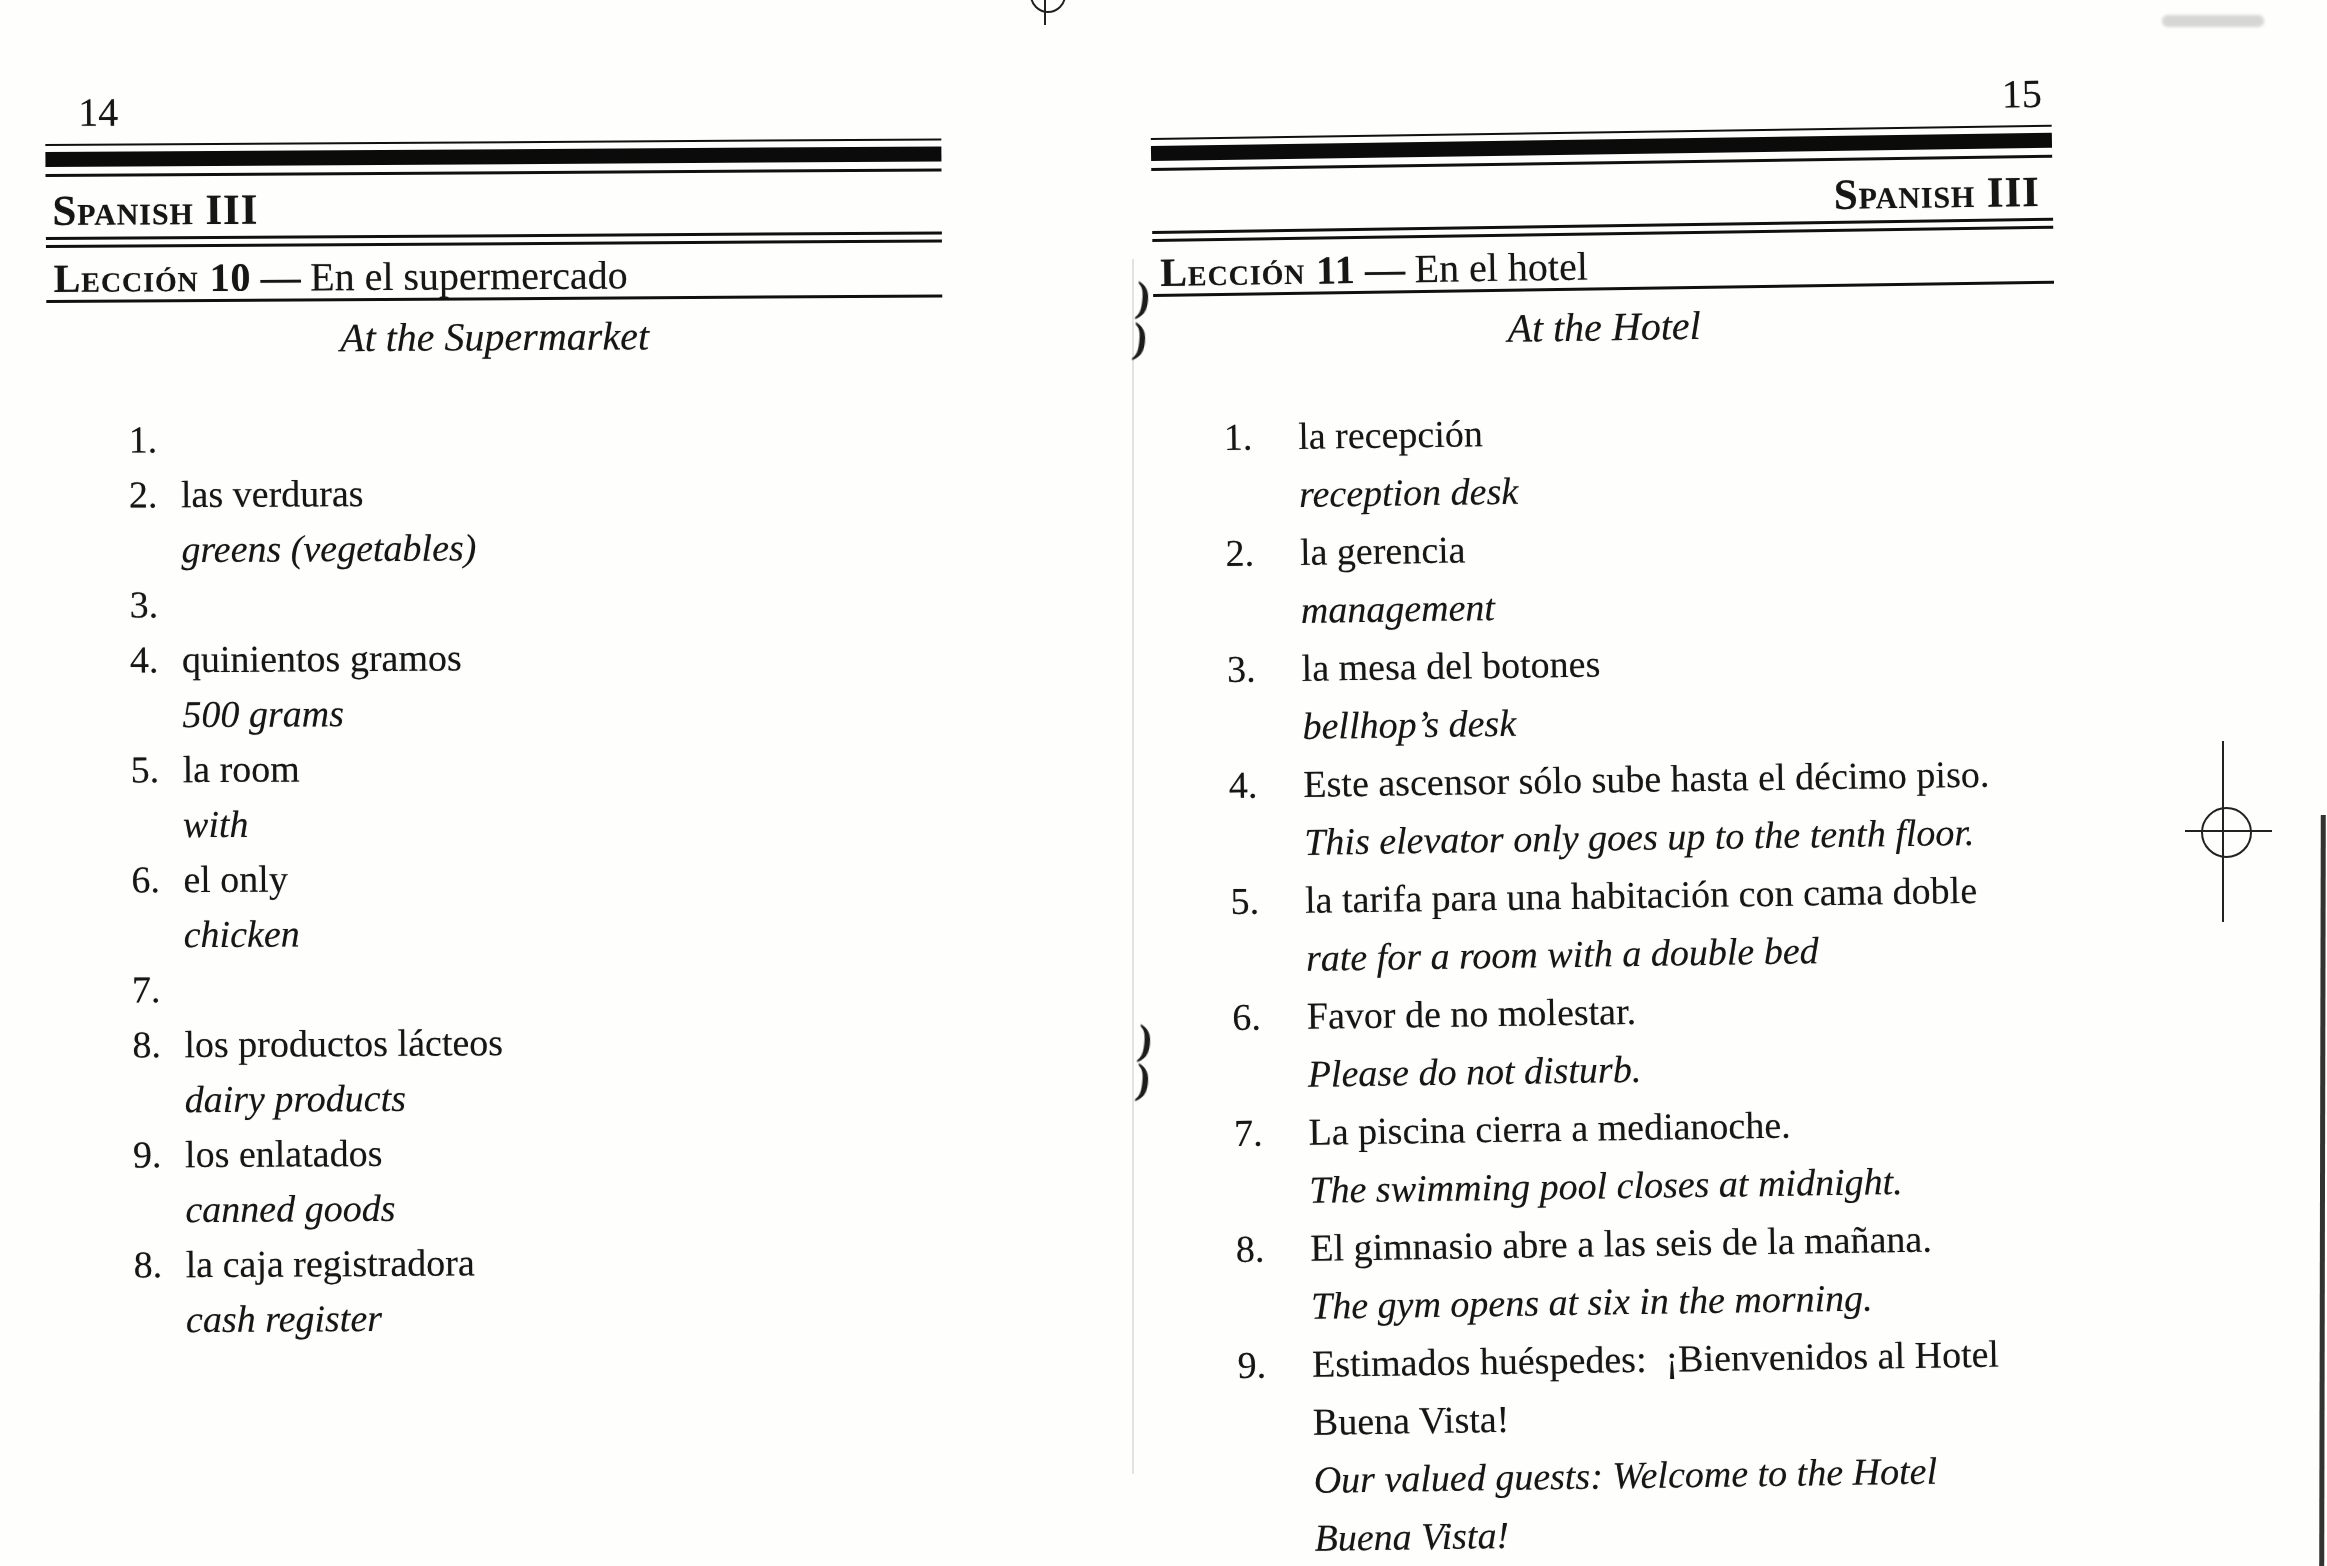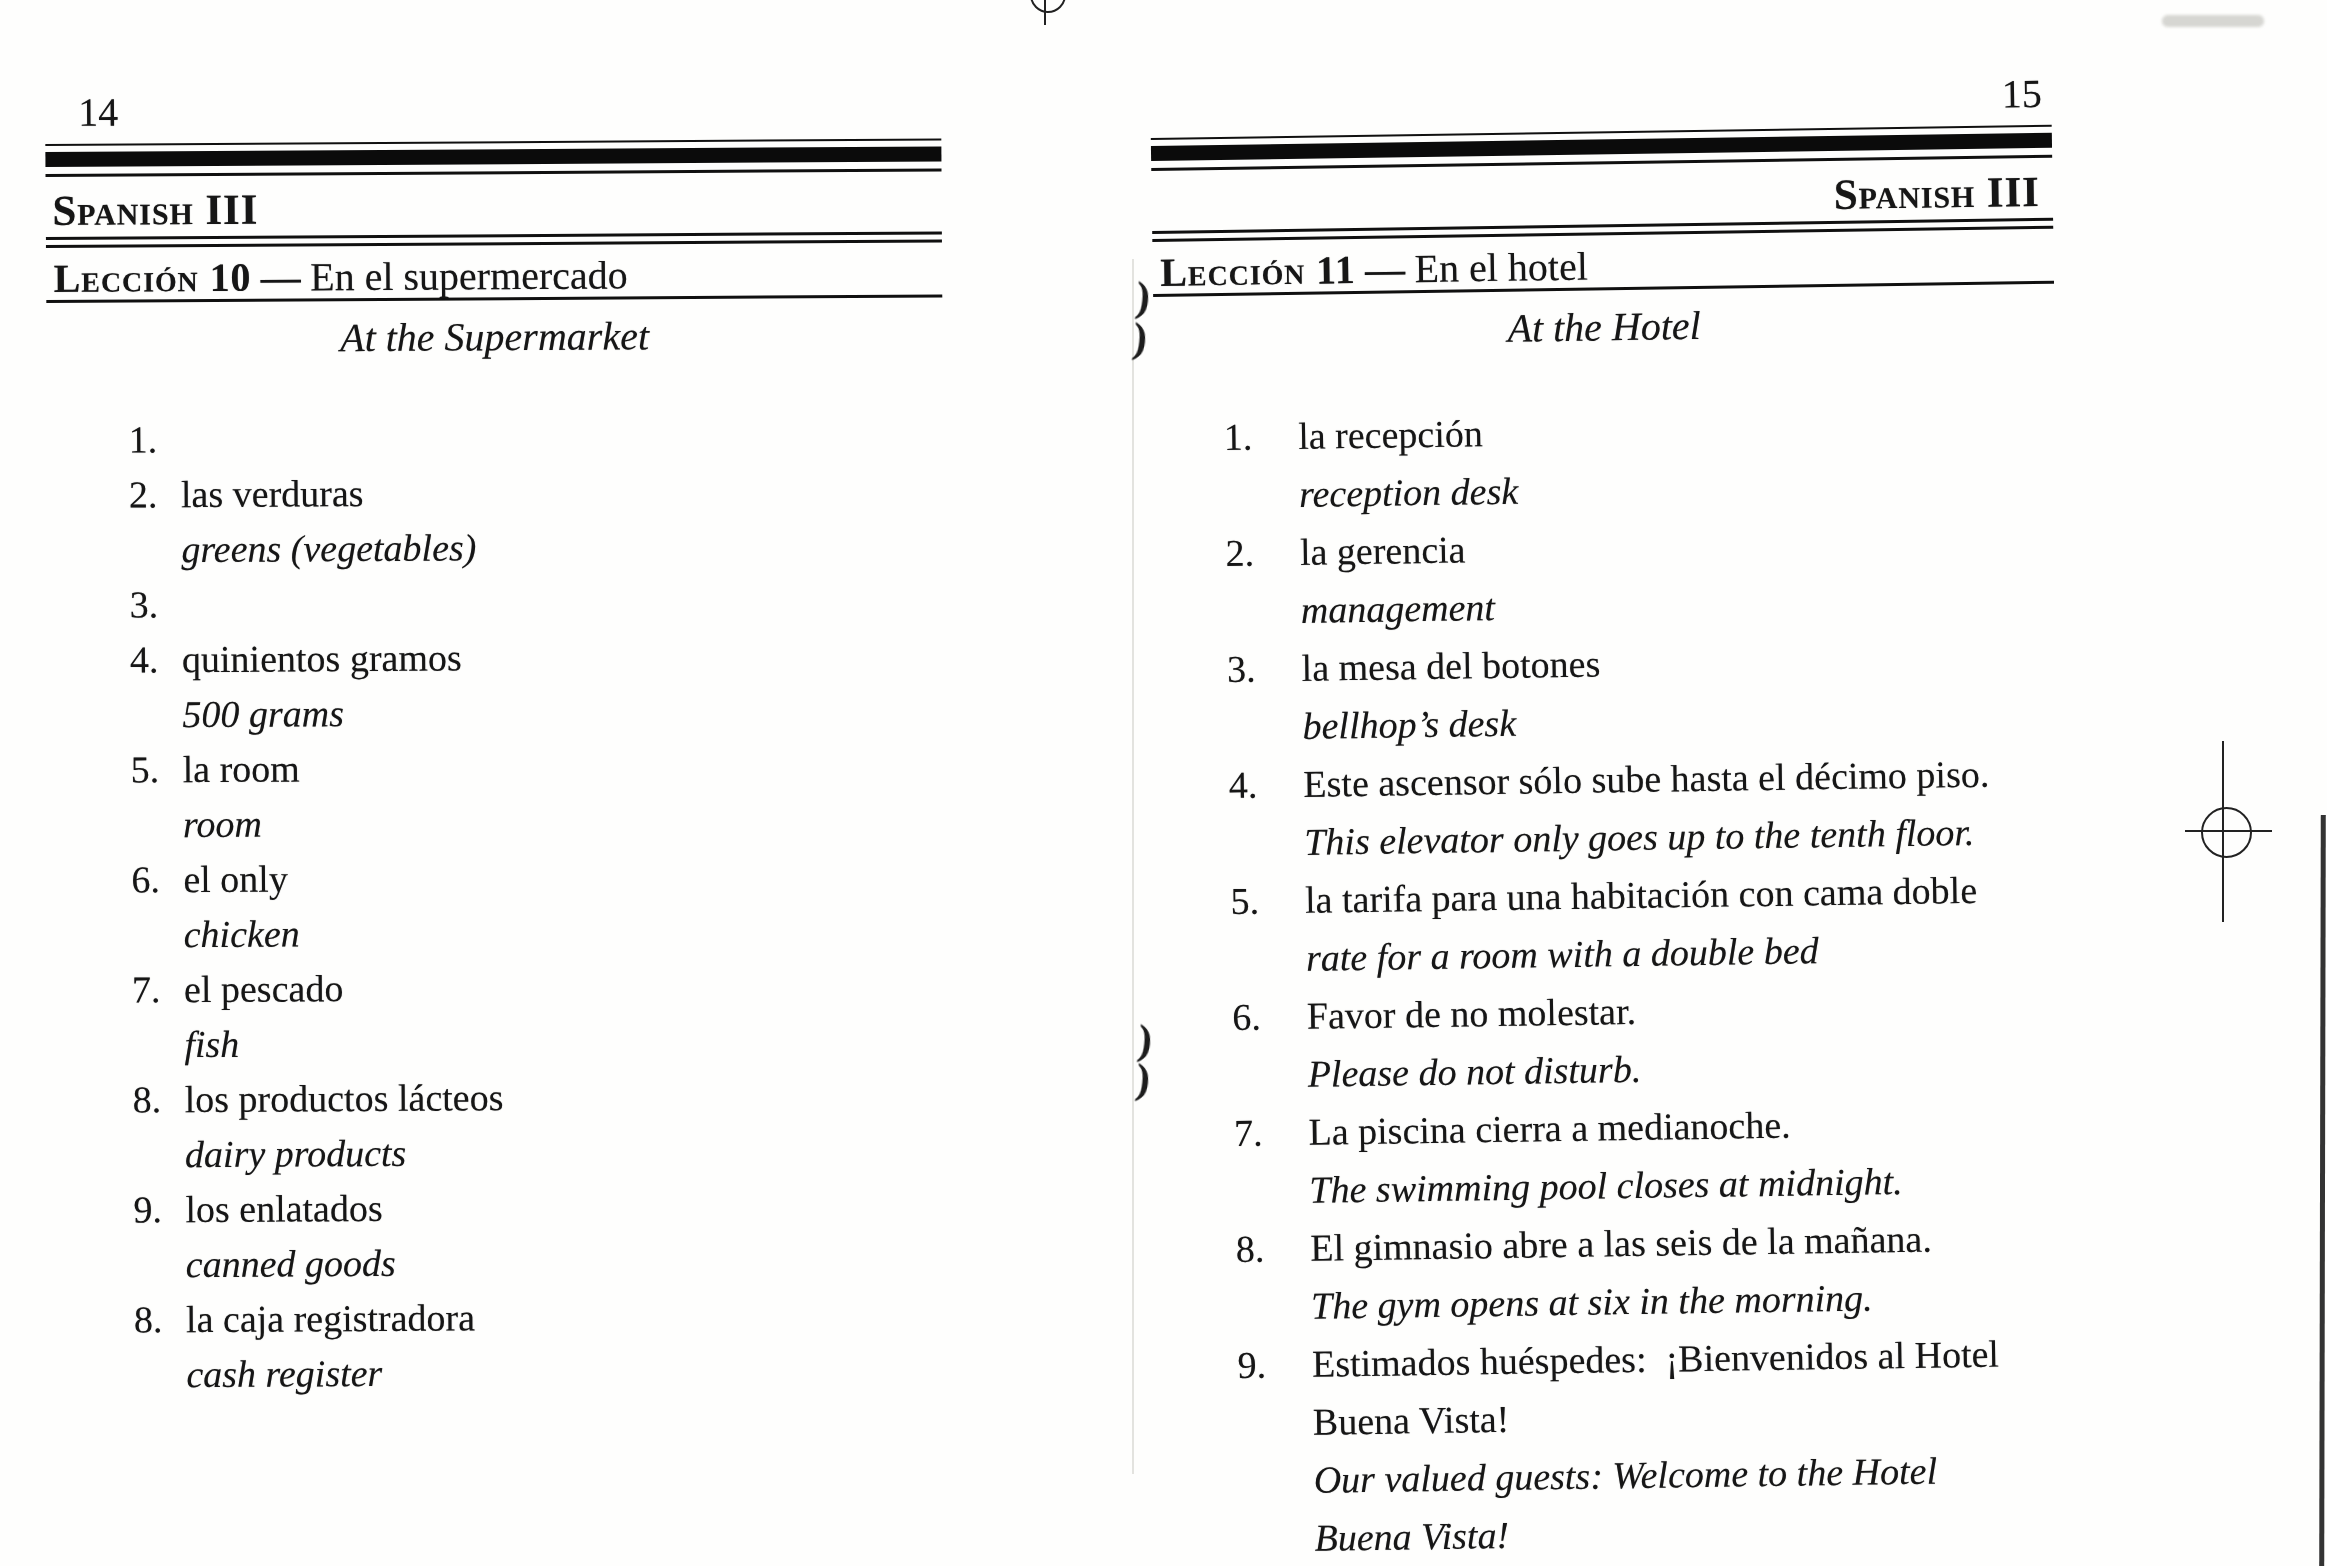--- a/index.html
+++ b/index.html
@@ -93,38 +93,34 @@
         <span class="body">
           <span class="es">quinientos gramos</span>
           <span class="en">500 grams</span>
         </span>
       </li>
 
       <li class="vocab-item">
         <span class="num">5.</span>
         <span class="body">
           <span class="es">la room</span>
-          <span class="en">room</span>
+          <span class="en">with</span>
         </span>
       </li>
 
       <li class="vocab-item">
         <span class="num">6.</span>
         <span class="body">
           <span class="es">el only</span>
           <span class="en">chicken</span>
         </span>
       </li>
 
       <li class="vocab-item">
         <span class="num">7.</span>
-        <span class="body">
-          <span class="es">el pescado</span>
-          <span class="en">fish</span>
-        </span>
       </li>
 
       <li class="vocab-item">
         <span class="num">8.</span>
         <span class="body">
           <span class="es">los productos lácteos</span>
           <span class="en">dairy products</span>
         </span>
       </li>
 

